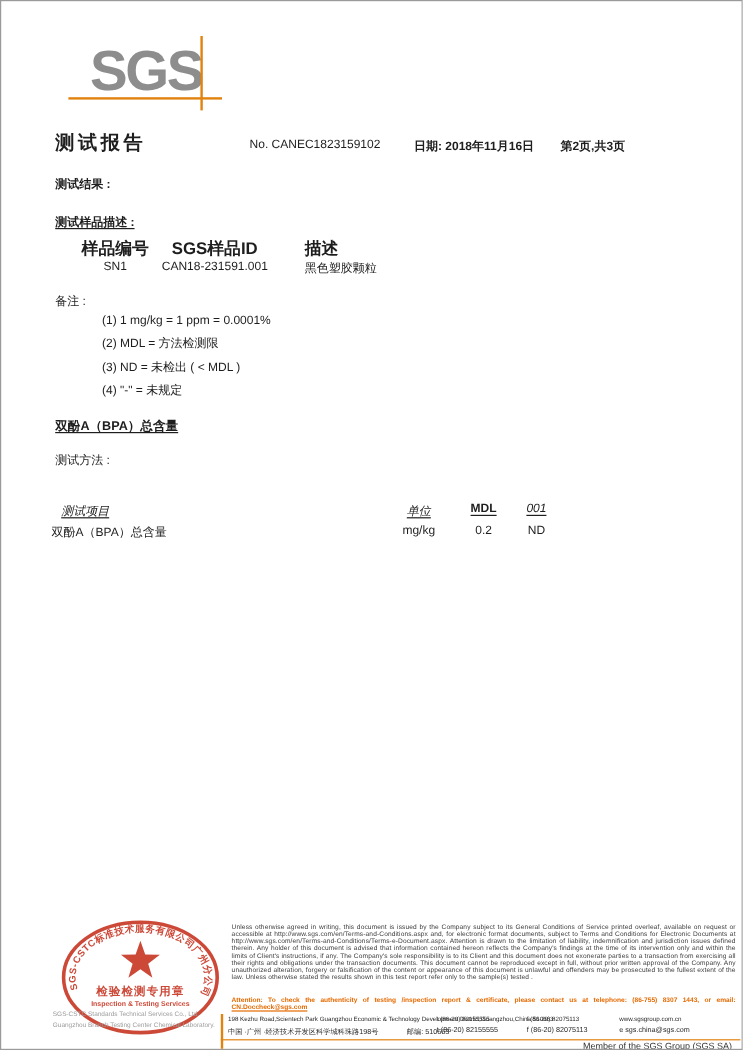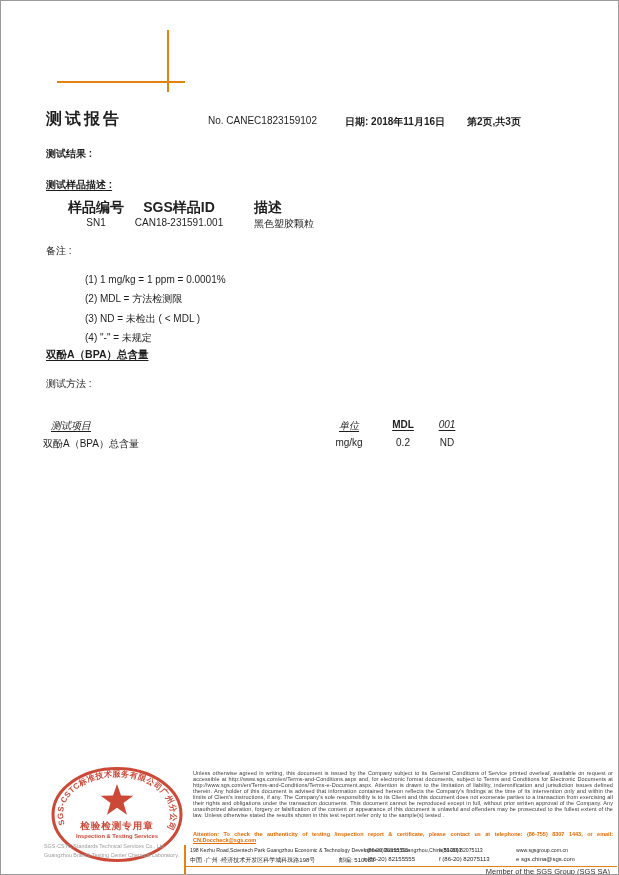--- a/index.html
+++ b/index.html
@@ -35,20 +35,21 @@
   .addr-cn{font-size:6px;}
   .company{font-size:5.4px;color:#9c9c9c;line-height:9px;white-space:nowrap;}
   .member{font-size:7.5px;color:#333;}
   .u{text-decoration:underline;}
 </style>
 </head>
 <body>
 
 <div class="page">
 
+  <div class="abs logo-text" style="left:74px;top:34px;">SGS</div>
   <div class="abs orange" style="left:56px;top:80px;width:128px;height:2px;"></div>
   <div class="abs orange" style="left:166px;top:29px;width:2px;height:62px;"></div>
 
   <div class="abs doc-title" style="left:45px;top:108px;">测试报告</div>
   <div class="abs meta" style="left:207px;top:114px;font-weight:400;">No. CANEC1823159102</div>
   <div class="abs meta" style="left:344px;top:114px;font-weight:700;">日期: 2018年11月16日</div>
   <div class="abs meta" style="left:466px;top:114px;font-weight:700;">第2页,共3页</div>
 
   <div class="abs label" style="left:45px;top:146px;font-weight:700;">测试结果 :</div>
 
@@ -57,21 +58,21 @@
   <div>
     <div class="abs th ctr" style="left:58px;top:198px;width:74px;">样品编号</div>
     <div class="abs th ctr" style="left:128px;top:198px;width:100px;">SGS样品ID</div>
     <div class="abs th" style="left:253px;top:198px;">描述</div>
     <div class="abs td ctr" style="left:58px;top:216px;width:74px;">SN1</div>
     <div class="abs td ctr" style="left:128px;top:216px;width:100px;">CAN18-231591.001</div>
     <div class="abs td" style="left:253px;top:216px;">黑色塑胶颗粒</div>
   </div>
 
   <div class="abs label" style="left:45px;top:243px;">备注 :</div>
-  <div class="abs notes" style="left:84px;top:269px;">
+  <div class="abs notes" style="left:84px;top:257px;">
     <div>(1) 1 mg/kg = 1 ppm = 0.0001%</div>
     <div>(2) MDL = 方法检测限</div>
     <div>(3) ND = 未检出 ( &lt; MDL )</div>
     <div>(4) "-" = 未规定</div>
   </div>
 
   <div class="abs heading-u" style="left:45px;top:347px;font-size:10.5px;">双酚A（BPA）总含量</div>
   <div class="abs label" style="left:45px;top:376px;">测试方法 :</div>
 
   <div>

